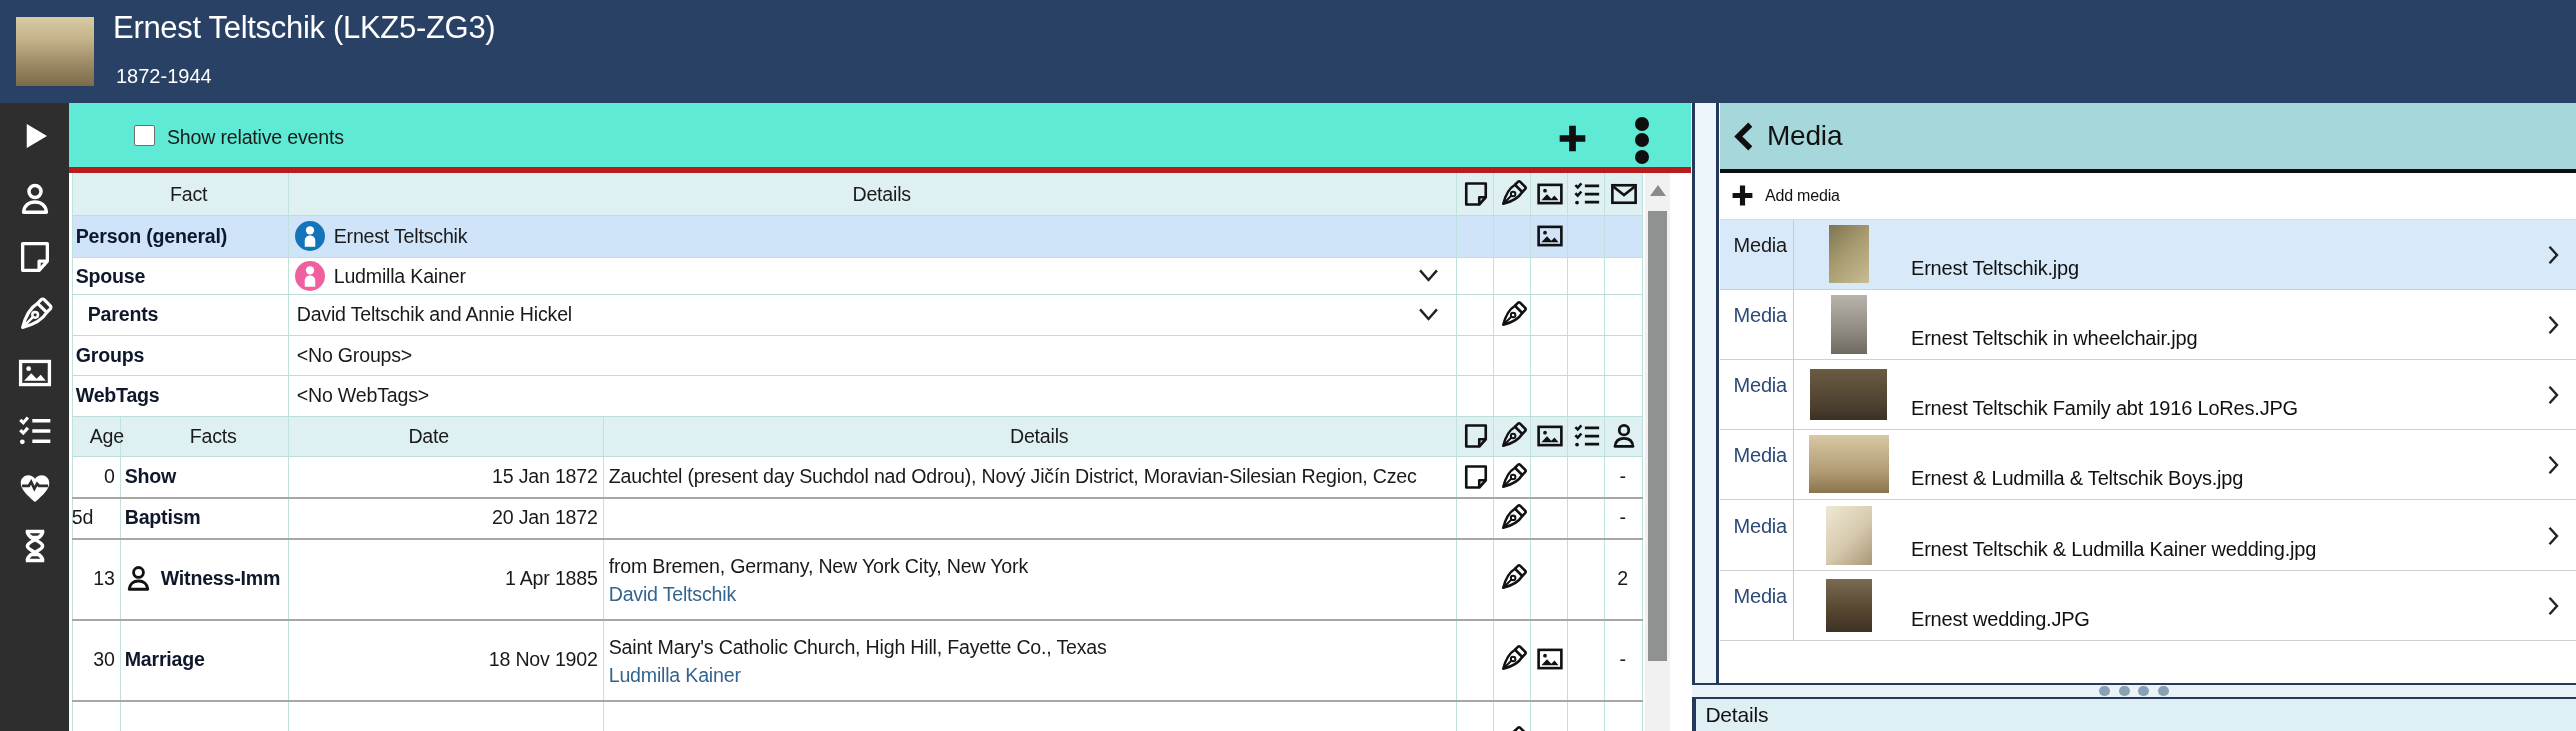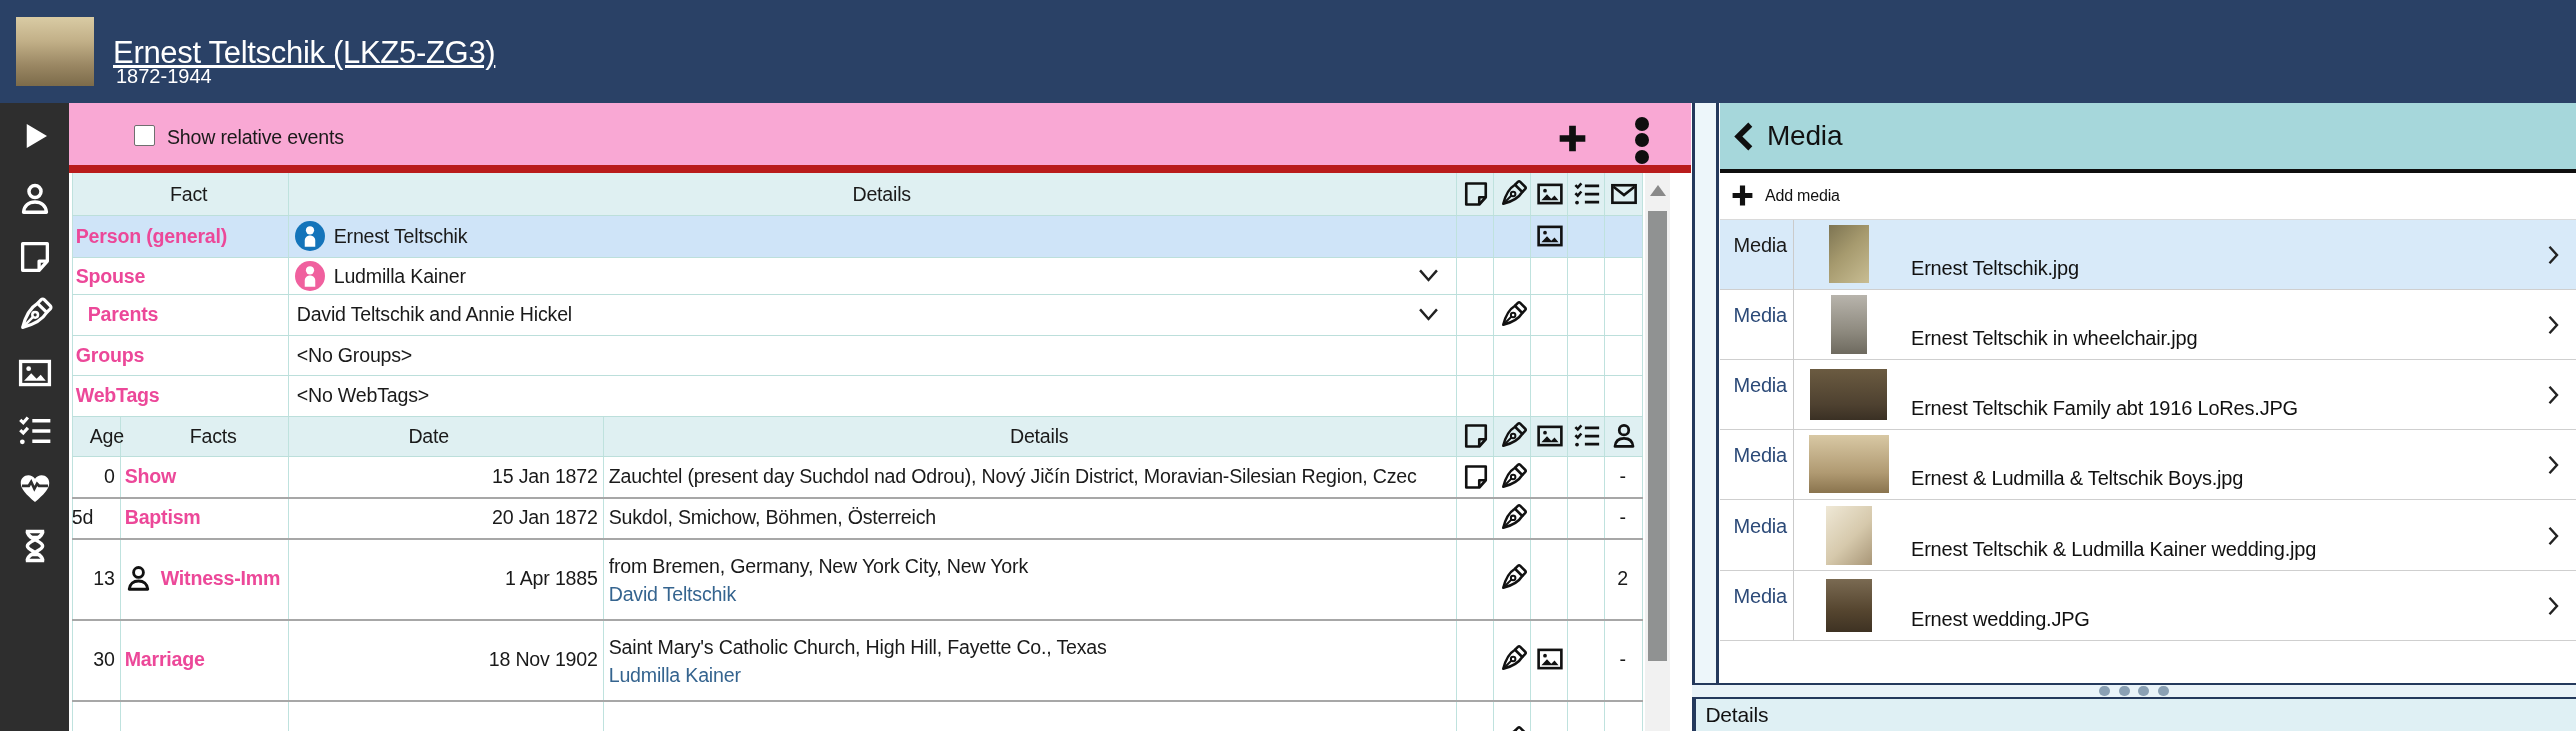--- a/index.html
+++ b/index.html
@@ -5,44 +5,44 @@
   * { margin:0; padding:0; box-sizing:border-box; font-family:"Liberation Sans", sans-serif; }
   html,body { background:#ffffff; }
   .app { position:relative; width:2576px; height:732px; overflow:hidden; background:#ffffff; }
   .abs { position:absolute; }
   .txt { color:#1a1a1a; letter-spacing:-0.2px; white-space:nowrap; }
 
   
   .titlebar { left:0; top:0; width:2576px; height:103px; background:#2a4166; }
   .title-photo { left:16px; top:17px; width:78px; height:69px;
       background:linear-gradient(180deg,#d9cba4 0%,#c2b088 35%,#9a8763 70%,#7c6b4a 100%); }
-  .page-title { left:113px; top:35px; font-size:31px; color:#ffffff; letter-spacing:-0.3px; white-space:nowrap; font-weight:400;text-decoration:underline; }
+  .page-title { left:113px; top:10px; font-size:31px; color:#ffffff; letter-spacing:-0.3px; white-space:nowrap; font-weight:400; }
   .page-subtitle { left:116px; top:65px; font-size:20px; color:#ffffff; white-space:nowrap; }
 
   
   .sidebar { left:0; top:103px; width:69px; height:629px; background:#2e2e2e; }
   .side-icon { position:absolute; left:16px; width:38px; height:38px; }
 
   
   .main { left:69px; top:103px; width:1622px; height:629px; background:#ffffff; overflow:hidden; }
-  .toolbar { position:absolute; left:0; top:0; width:1622px; height:70px; background:#f9a8d4; border-bottom:8px solid #b91c1c; }
+  .toolbar { position:absolute; left:0; top:0; width:1622px; height:70px; background:#5eead4; border-bottom:6px solid #b91c1c; }
   .checkbox { position:absolute; left:65px; top:22px; width:21px; height:21px; background:#ffffff; border:1.3px solid #6f6f6f; border-radius:2px; }
   .cb-label { position:absolute; left:98px; top:23px; font-size:19.6px; }
   .tb-plus { position:absolute; left:1486px; top:17.5px; width:35px; height:35px; }
   .tb-kebab { position:absolute; left:1566px; top:13.5px; width:14px; height:47px; display:flex; flex-direction:column; justify-content:space-between; }
   .kdot { width:14px; height:14px; border-radius:50%; background:#0f0f0f; }
 
   .facts { position:absolute; left:2.7px; top:70px; width:1571px; height:559px; overflow:hidden; background:#ffffff; }
   .thead { position:absolute; left:0; width:1571px; background:#dff0f2; }
   .selrow { position:absolute; left:0; width:1571px; background:#cfe4f8; }
   .vline { position:absolute; width:1.3px; background:#bfe2de; }
   .hline-teal { position:absolute; left:0; width:1571px; height:1.3px; background:#bcdfdb; }
   .hline-gray { position:absolute; left:0; width:1571px; height:2px; background:#a7a7a7; }
   .hcell { position:absolute; text-align:center; font-size:19.6px; color:#1a1a1a; letter-spacing:-0.2px;padding-left:18px; }
-  .fact-label { position:absolute; font-weight:bold; font-size:19.6px; color:#ec4899; letter-spacing:-0.2px; white-space:nowrap; }
+  .fact-label { position:absolute; font-weight:bold; font-size:19.6px; color:#0f172a; letter-spacing:-0.2px; white-space:nowrap; }
   .cell-txt { position:absolute; font-size:19.6px; color:#1a1a1a; letter-spacing:-0.2px; white-space:nowrap; overflow:hidden; }
   .link { color:#35648f; }
   .badge { position:absolute; width:30px; height:30px; border-radius:50%; }
   .badge-male { background:#1474ba; }
   .badge-female { background:#f0609e; }
   .rowicon { position:absolute; width:30px; height:30px; }
 
   
   .scrollbar { position:absolute; left:1576px; top:70px; width:25px; height:559px; background:#f1f1f1; }
   .sb-arrow { position:absolute; left:4.7px; top:12px; width:0; height:0; border-left:8px solid transparent; border-right:8px solid transparent; border-bottom:11.5px solid #8a8a8a; }
@@ -275,21 +275,20 @@
         <div class="rowicon" style="left: 1426px; top: 289px;"><svg width="30" height="30" viewBox="0 0 24 24">
             <path d="M13.6 4.6C9.6 7 6.4 11 4.2 19.8c8.8-2.2 12.8-5.4 15.2-9.4z" fill="none" stroke="#111" stroke-width="2" stroke-linejoin="round"></path>
             <circle cx="12.1" cy="11.9" r="1.8" fill="none" stroke="#111" stroke-width="1.6"></circle>
             <path d="M4.2 19.8l6.6-6.6" fill="none" stroke="#111" stroke-width="1.6"></path>
             <path d="M13.6 4.6l2.3-2.3c.5-.5 1.4-.5 1.9 0l3.9 3.9c.5.5.5 1.4 0 1.9l-2.3 2.3" fill="none" stroke="#111" stroke-width="2"></path>
           </svg></div>
         <div class="cell-txt" style="left: 1533px; top: 283px; width: 36px; line-height: 41px; text-align: center;">-</div>
         <div class="cell-txt" style="left: 0px; top: 324px; width: 43px; line-height: 40px; text-align: left;">5d</div>
         <div class="fact-label" style="left: 53px; top: 324px; line-height: 40px;">Baptism</div>
         <div class="cell-txt" style="left: 270px; top: 324px; width: 256px; line-height: 40px; text-align: right;">20 Jan 1872</div>
-        <div class="cell-txt" style="left: 537px; top: 324px; width: 844px; line-height: 40px;">Sukdol, Smichow, Böhmen, Österreich</div>
         <div class="rowicon" style="left: 1426px; top: 330px;"><svg width="30" height="30" viewBox="0 0 24 24">
             <path d="M13.6 4.6C9.6 7 6.4 11 4.2 19.8c8.8-2.2 12.8-5.4 15.2-9.4z" fill="none" stroke="#111" stroke-width="2" stroke-linejoin="round"></path>
             <circle cx="12.1" cy="11.9" r="1.8" fill="none" stroke="#111" stroke-width="1.6"></circle>
             <path d="M4.2 19.8l6.6-6.6" fill="none" stroke="#111" stroke-width="1.6"></path>
             <path d="M13.6 4.6l2.3-2.3c.5-.5 1.4-.5 1.9 0l3.9 3.9c.5.5.5 1.4 0 1.9l-2.3 2.3" fill="none" stroke="#111" stroke-width="2"></path>
           </svg></div>
         <div class="cell-txt" style="left: 1533px; top: 324px; width: 36px; line-height: 40px; text-align: center;">-</div>
         <div class="cell-txt" style="left: 0px; top: 365px; width: 43px; line-height: 81px; text-align: right;">13</div>
         <div style="position: absolute; left: 51px; top: 390px;"><svg width="31" height="31" viewBox="0 0 24 24">
             <circle cx="12" cy="7.3" r="3.8" fill="none" stroke="#111" stroke-width="2.2"></circle>

